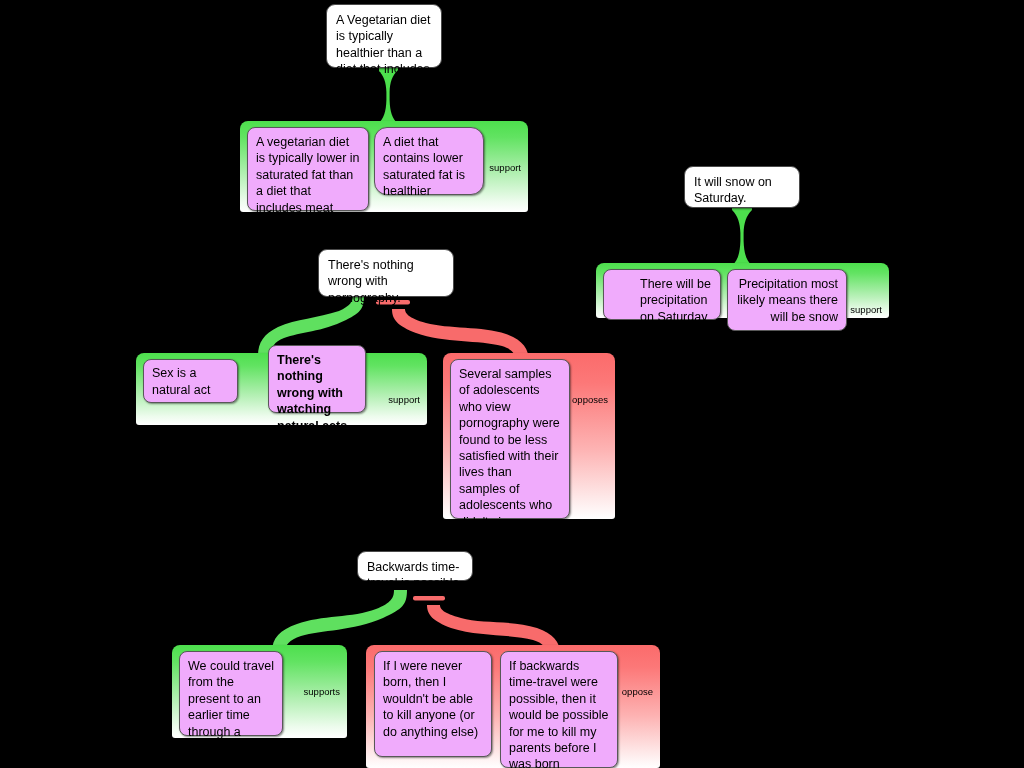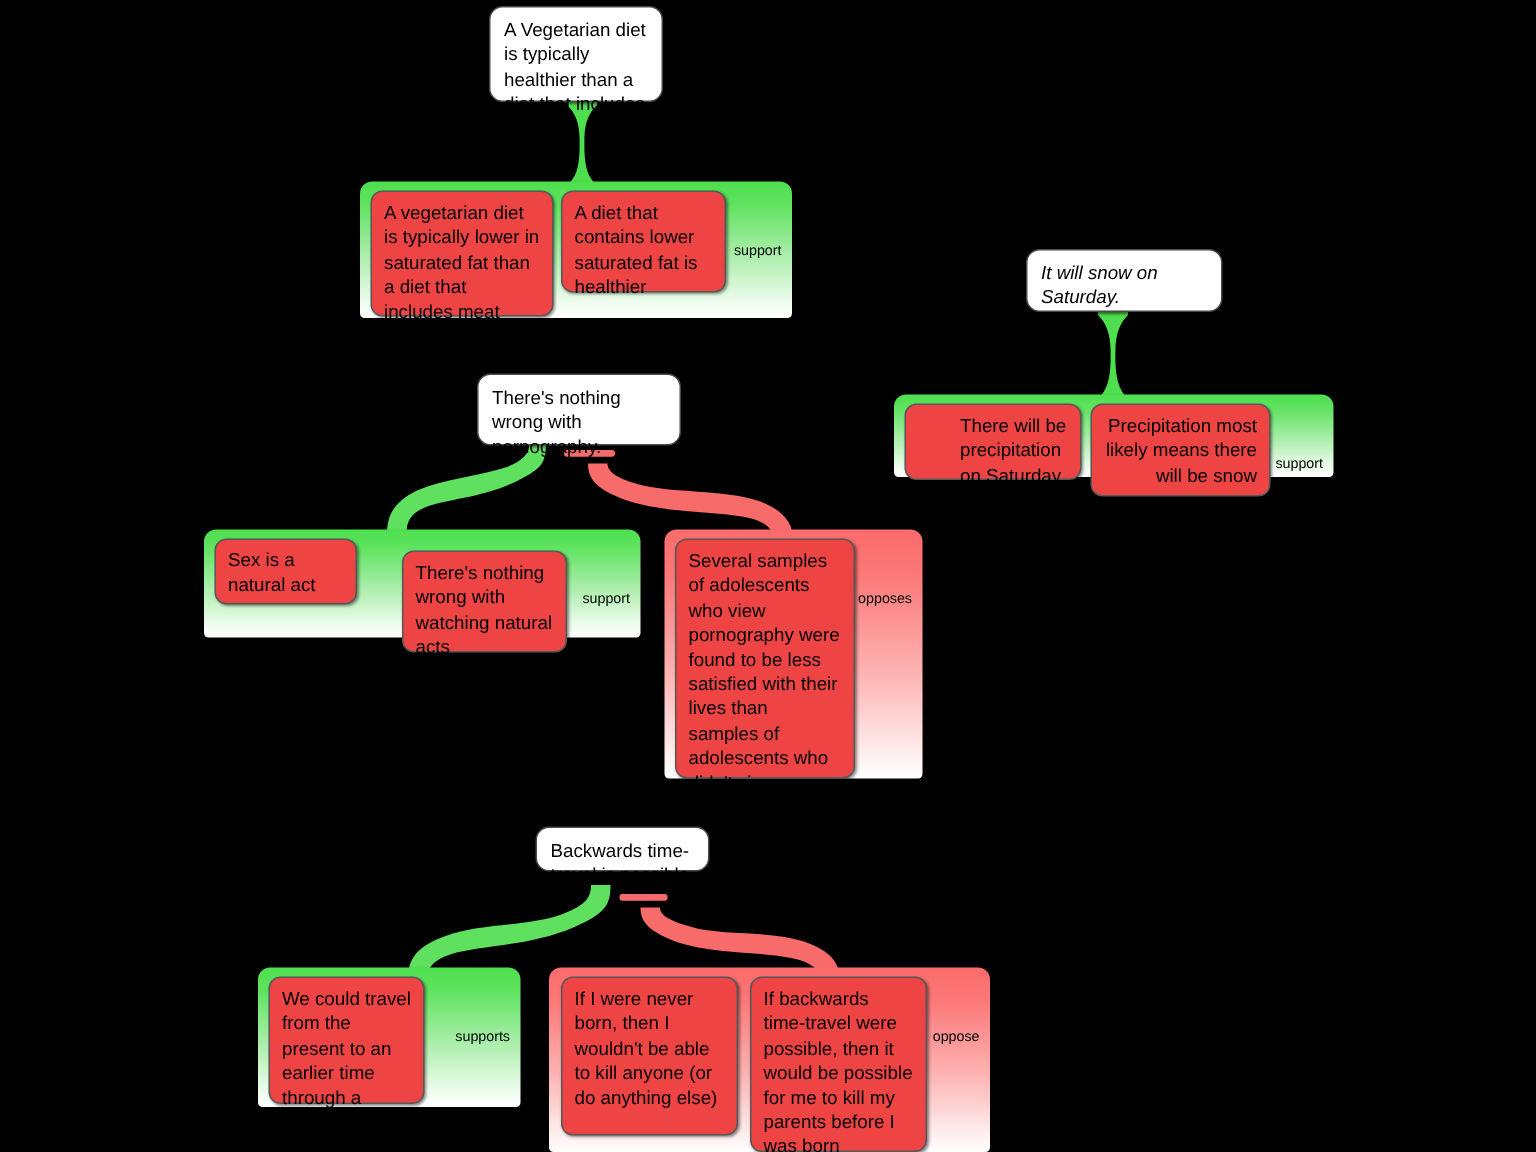--- a/index.html
+++ b/index.html
@@ -52,21 +52,21 @@
     right: 7px;
     font-size: 9.5px;
     line-height: 11px;
     color: #000000;
     white-space: nowrap;
     margin-top: 37px;
   }
   
   .card {
     position: absolute;
-    background: #ef4444;
+    background: #f0abfc;
     border: 1px solid #585858;
     border-radius: 8px;
     box-sizing: border-box;
     padding: 6px 8px 5px 8px;
     font-size: 12.5px;
     line-height: 16.4px;
     color: #000000;
     box-shadow: 1px 1px 2px rgba(0,0,0,0.45);
     z-index: 5;
   }
@@ -90,26 +90,26 @@
       <path d="M 2,0 L 22,0 L 22,4 C 16,10 14,16 13.6,26 L 13.6,34 C 14,46 16,52 22,58 L 22,60 L 2,60 L 2,58 C 8,52 10,46 10.4,34 L 10.4,26 C 10,16 8,10 2,4 Z" fill="#4ddf4d"></path>
     </svg>
   </div>
 
   <div class="panel support" style="left:240px; top:121px; width:288px; height:91px;">
     <span class="panel-label">support</span>
   </div>
 
   <div class="card" style="left:247px; top:127px; width:122px; height:84px;">A vegetarian diet is typically lower in saturated fat than a diet that includes meat</div>
 
-  <div class="card" style="left:374px; top:127px; width:110px; height:68px;">A diet that contains lower saturated fat is healthier</div>
-</div>
-
-<div class="map">
-
-  <div class="claim" style="left:684px; top:166px; width:131px; height:42px;font-style:italic;">It will snow on Saturday.</div>
+  <div class="card" style="left:374px; top:127px; width:110px; height:68px;border-radius:13px;">A diet that contains lower saturated fat is healthier</div>
+</div>
+
+<div class="map">
+
+  <div class="claim" style="left:684px; top:166px; width:116px; height:42px;">It will snow on Saturday.</div>
 
   <div class="connector" style="left:730px; top:206px; width:24px; height:62px;">
     <svg width="24" height="62" viewBox="0 0 24 62">
       <path d="M 2,0 L 22,0 L 22,4 C 16,10 14,17 13.6,27 L 13.6,35 C 14,47 16,54 22,60 L 22,62 L 2,62 L 2,60 C 8,54 10,47 10.4,35 L 10.4,27 C 10,17 8,10 2,4 Z" fill="#4ddf4d"></path>
     </svg>
   </div>
 
   <div class="panel support" style="left:596px; top:263px; width:293px; height:55px;">
     <span class="panel-label">support</span>
   </div>
@@ -149,21 +149,21 @@
                C 32,18 29,13 29,9 Z" fill="#f86b6b"></path>
     </svg>
   </div>
 
   <div class="panel support" style="left:136px; top:353px; width:291px; height:72px;">
     <span class="panel-label">support</span>
   </div>
 
   <div class="card" style="left:143px; top:359px; width:95px; height:44px; display:flex; align-items:center;">Sex is a natural act</div>
 
-  <div class="card" style="left:268px; top:367px; width:110px; height:68px;">There's nothing wrong with watching natural acts</div>
+  <div class="card" style="left:268px; top:345px; width:98px; height:68px;font-weight:bold;">There's nothing wrong with watching natural acts</div>
 
   <div class="panel oppose" style="left:443px; top:353px; width:172px; height:166px;">
     <span class="panel-label">opposes</span>
   </div>
 
   <div class="card" style="left:450px; top:359px; width:120px; height:160px;">Several samples of adolescents who view pornography were found to be less satisfied with their lives than samples of adolescents who didn't view pornography</div>
 </div>
 
 <div class="map">
 

